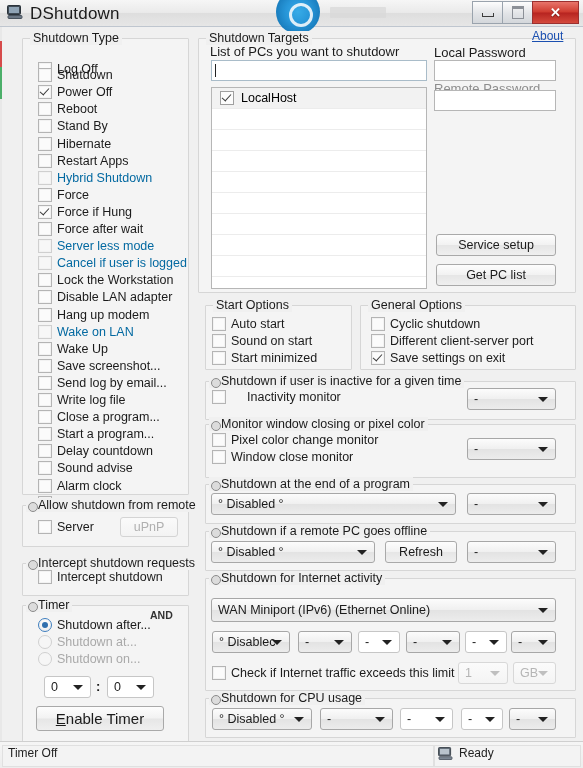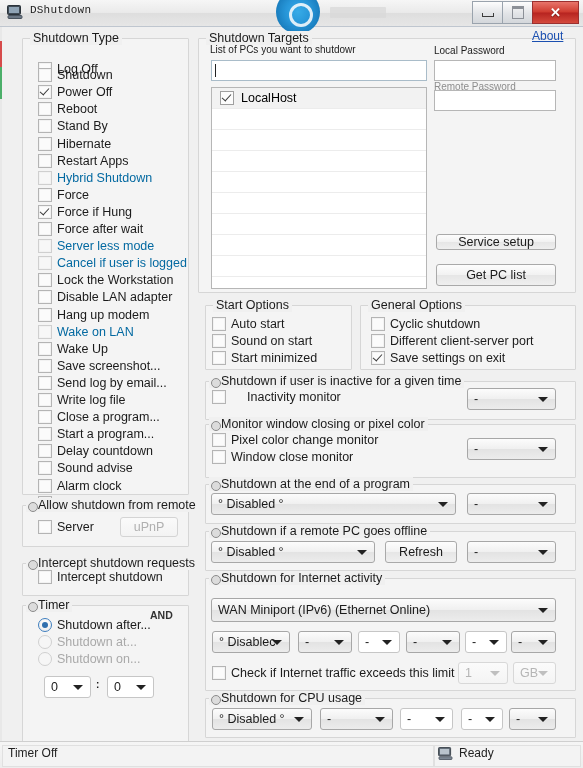--- a/index.html
+++ b/index.html
@@ -11,21 +11,21 @@
   }
   #app{position:relative;width:583px;height:768px;background:#f0f0f0;}
 
   
   .titlebar{
     position:absolute;left:0;top:0;width:583px;height:26px;
     background:linear-gradient(to bottom,#f6f6f6 0%,#eaeaea 48%,#dedede 52%,#e6e6e6 100%);
     border-bottom:1px solid #bfc6cf;
   }
   .tb-icon{position:absolute;left:7px;top:5px;width:16px;height:14px;}
-  .tb-title{position:absolute;left:30px;top:4px;font-size:11px;color:#1b1b1b;letter-spacing:.2px;font-family:Liberation Mono, monospace;}
+  .tb-title{position:absolute;left:30px;top:4px;font-size:17px;color:#1b1b1b;letter-spacing:.2px;}
   .tb-logo{position:absolute;left:276px;top:-10px;width:44px;height:44px;border-radius:50%;
     background:radial-gradient(circle at 50% 50%,#2ea9e8 0%,#1d92d8 40%,#0f79bd 70%,#0b6aa8 100%);
     opacity:.95;}
   .tb-logo:after{content:"";position:absolute;left:13px;top:13px;width:18px;height:18px;border-radius:50%;
     border:3px solid rgba(255,255,255,.85);}
   .tb-ghost{position:absolute;left:330px;top:7px;width:56px;height:11px;background:#d8d8d8;border-radius:1px;opacity:.75;}
 
   .winbtns{position:absolute;right:4px;top:1px;height:22px;display:flex;}
   .wbtn{width:29px;height:21px;border:1px solid #9aa3ad;border-right:none;
     background:linear-gradient(to bottom,#fdfdfd,#e2e4e7 55%,#d4d7db);
@@ -100,21 +100,21 @@
     background:linear-gradient(to bottom,#fcfcfc,#f0f0f0 48%,#e3e3e3 52%,#ececec);
     display:flex;align-items:center;padding-left:6px;font-size:12.5px;color:#1b1b1b;overflow:hidden;}
   .cmb.white{background:#fff;border-color:#c6c6c6;}
   .cmb.dis{color:#b5b5b5;background:linear-gradient(to bottom,#fbfbfb,#f4f4f4);border-color:#d8d8d8;}
   .cmb .arrow{position:absolute;right:7px;top:50%;margin-top:-2px;width:0;height:0;
     border-left:5px solid transparent;border-right:5px solid transparent;border-top:5px solid #222;}
   .cmb.dis .arrow{border-top-color:#bfbfbf;}
   .cmb .txt{white-space:nowrap;overflow:hidden;}
 
   
-  .lbl{position:absolute;font-size:10px;color:#1b1b1b;white-space:nowrap;}
+  .lbl{position:absolute;font-size:13px;color:#1b1b1b;white-space:nowrap;}
   .lbl.dim{color:#8d8d8d;}
   .lbl.small{font-size:10.5px;font-weight:bold;color:#333;}
   .link{position:absolute;font-size:12px;color:#1a4fb0;text-decoration:underline;cursor:pointer;}
 
   
   .statusbar{position:absolute;left:0;bottom:0;width:583px;height:26px;
     background:linear-gradient(to bottom,#f5f5f5,#ededed);border-top:1px solid #cfcfcf;}
   .sb-cellL{position:absolute;left:2px;top:3px;width:430px;height:20px;border:1px solid #e0e0e0;background:#f3f3f3;}
   .sb-cellR{position:absolute;left:434px;top:3px;right:2px;height:20px;border:1px solid #e0e0e0;background:#f3f3f3;}
   .sb-txt{position:absolute;top:4px;font-size:12px;color:#222;}
@@ -321,20 +321,23 @@
   <div class="cmb white" style="left:44px;top:676px;width:47px;height:22px;">
     <span class="txt">0</span>
     <span class="arrow"></span>
   </div>
   <div class="lbl" style="left:96px;top:679px;font-weight:bold;">:</div>
   <div class="cmb white" style="left:107px;top:676px;width:47px;height:22px;">
     <span class="txt">0</span>
     <span class="arrow"></span>
   </div>
 
+  <div class="btn big" style="left:36px;top:706px;width:128px;height:25px;">
+    <span><u>E</u><span>nable Timer</span></span>
+  </div>
 
   <div class="group" style="left:198px;top:38px;width:376px;height:253px;">
     <div class="legend">Shutdown Targets</div>
   </div>
   <div class="link" style="left:532px;top:29px;">About</div>
 
   <div class="lbl" style="left:210px;top:44px;">List of PCs you want to shutdowr</div>
   <div class="tf" style="left:211px;top:60px;width:216px;height:21px;">
     <span class="caret"></span>
     <span class="val"></span>
@@ -357,21 +360,21 @@
 
   <div class="lbl" style="left:434px;top:45px;">Local Password</div>
   <div class="tf plain" style="left:434px;top:60px;width:122px;height:21px;">
     <span class="val"></span>
   </div>
   <div class="lbl dim" style="left:434px;top:81px;">Remote Password</div>
   <div class="tf plain" style="left:434px;top:90px;width:122px;height:21px;">
     <span class="val"></span>
   </div>
 
-  <div class="btn" style="left:436px;top:234px;width:120px;height:16px;">
+  <div class="btn" style="left:436px;top:234px;width:120px;height:22px;">
     <span>Service setup</span>
   </div>
   <div class="btn" style="left:436px;top:264px;width:120px;height:22px;">
     <span>Get PC list</span>
   </div>
 
   <div class="group" style="left:205px;top:305px;width:145px;height:63px;">
     <div class="legend">Start Options</div>
   </div>
   <div class="cb" style="left:212px;top:317px;justify-content:space-between;">

